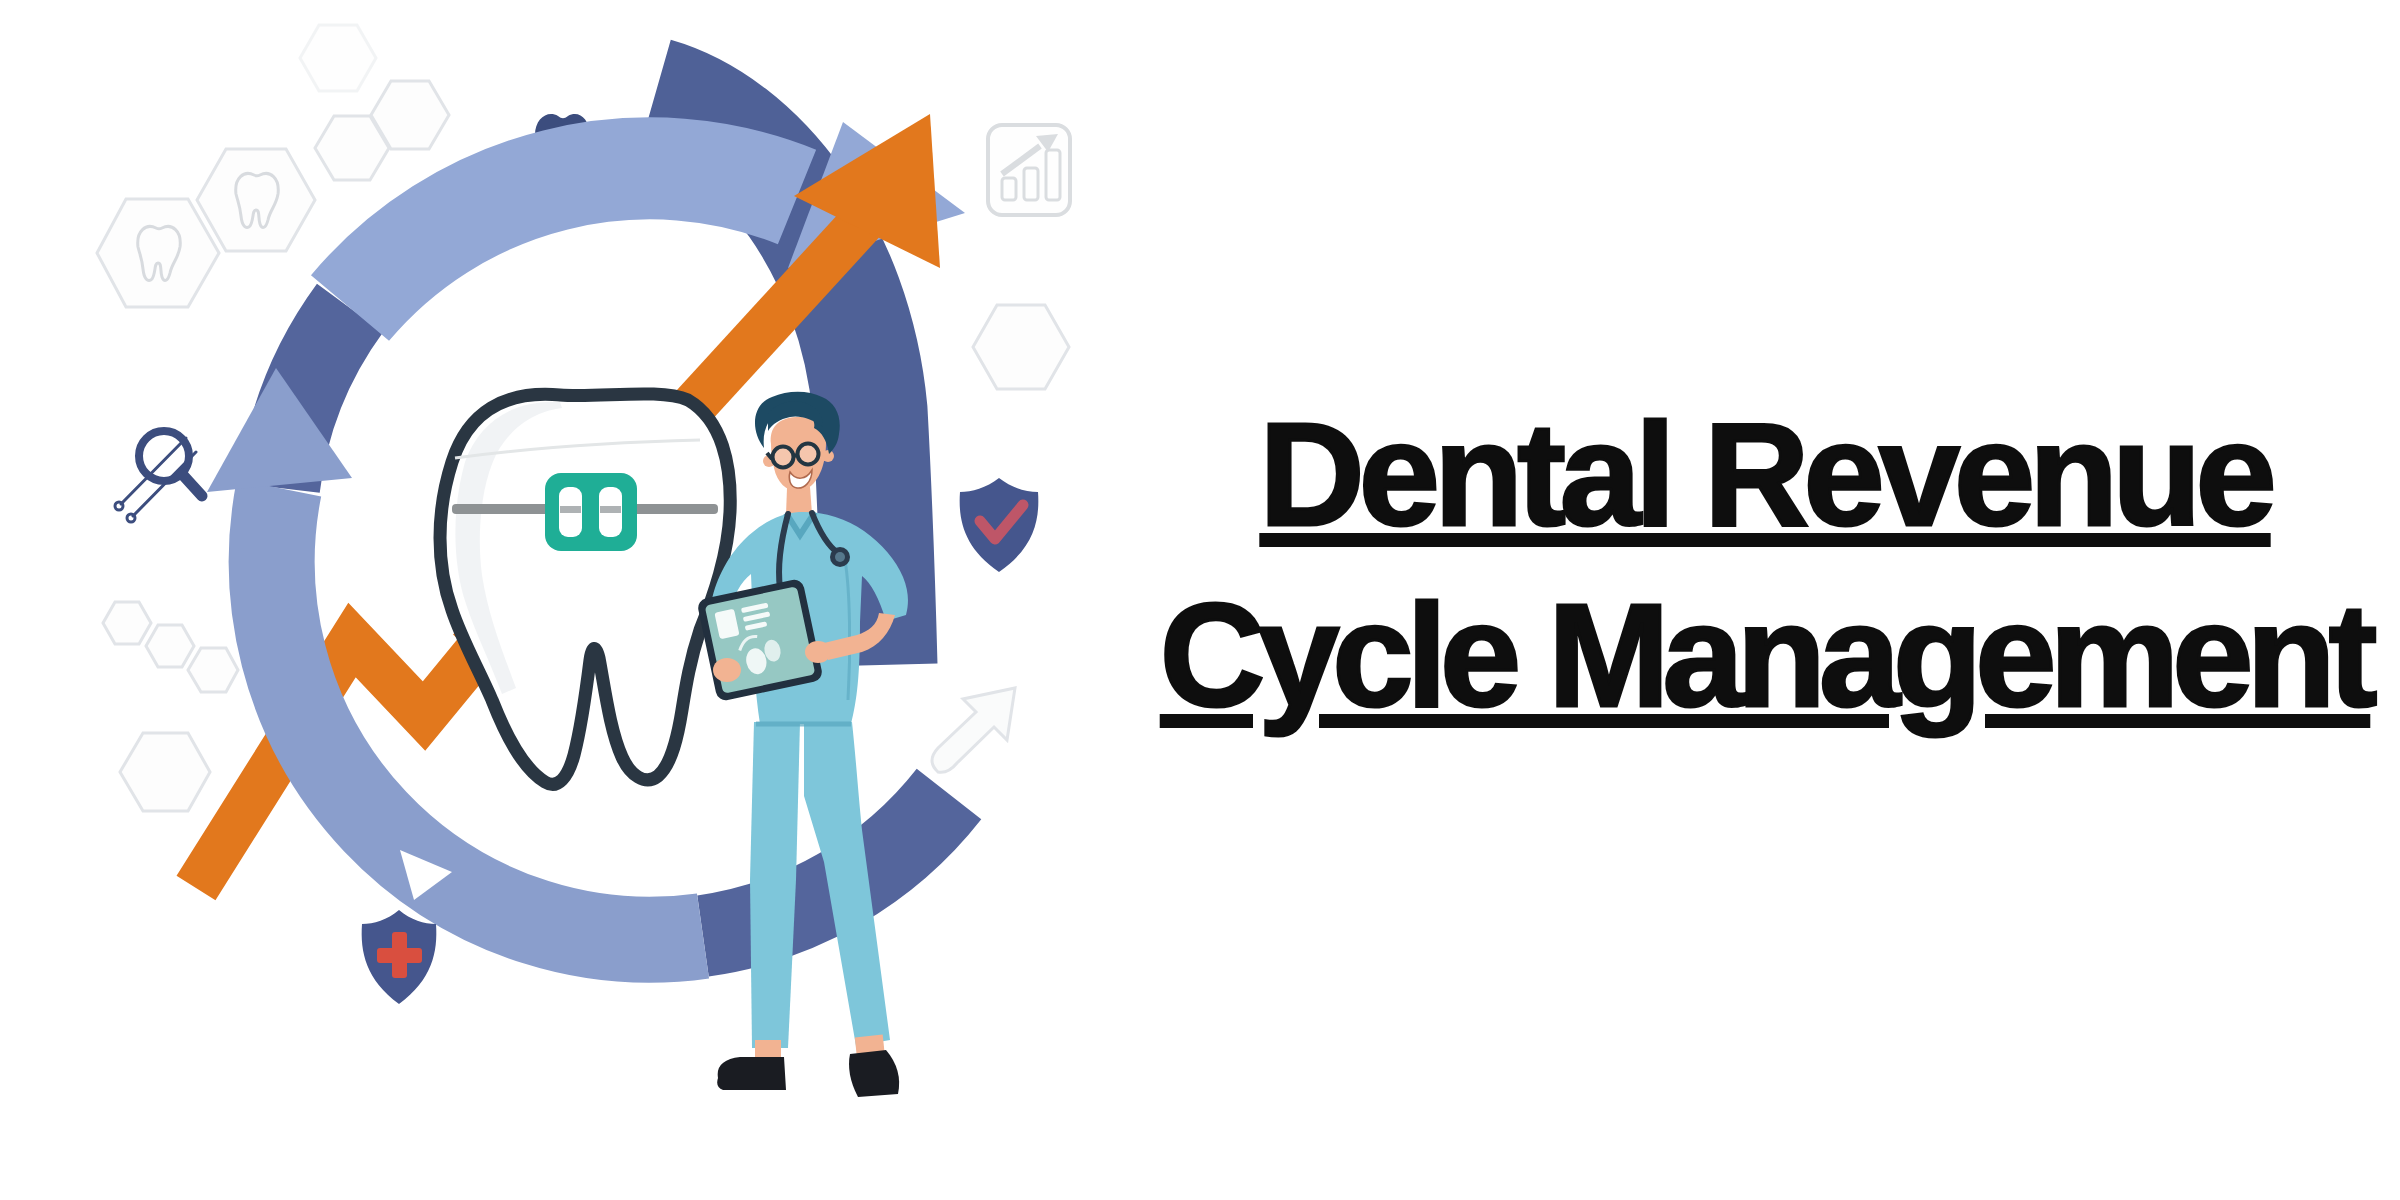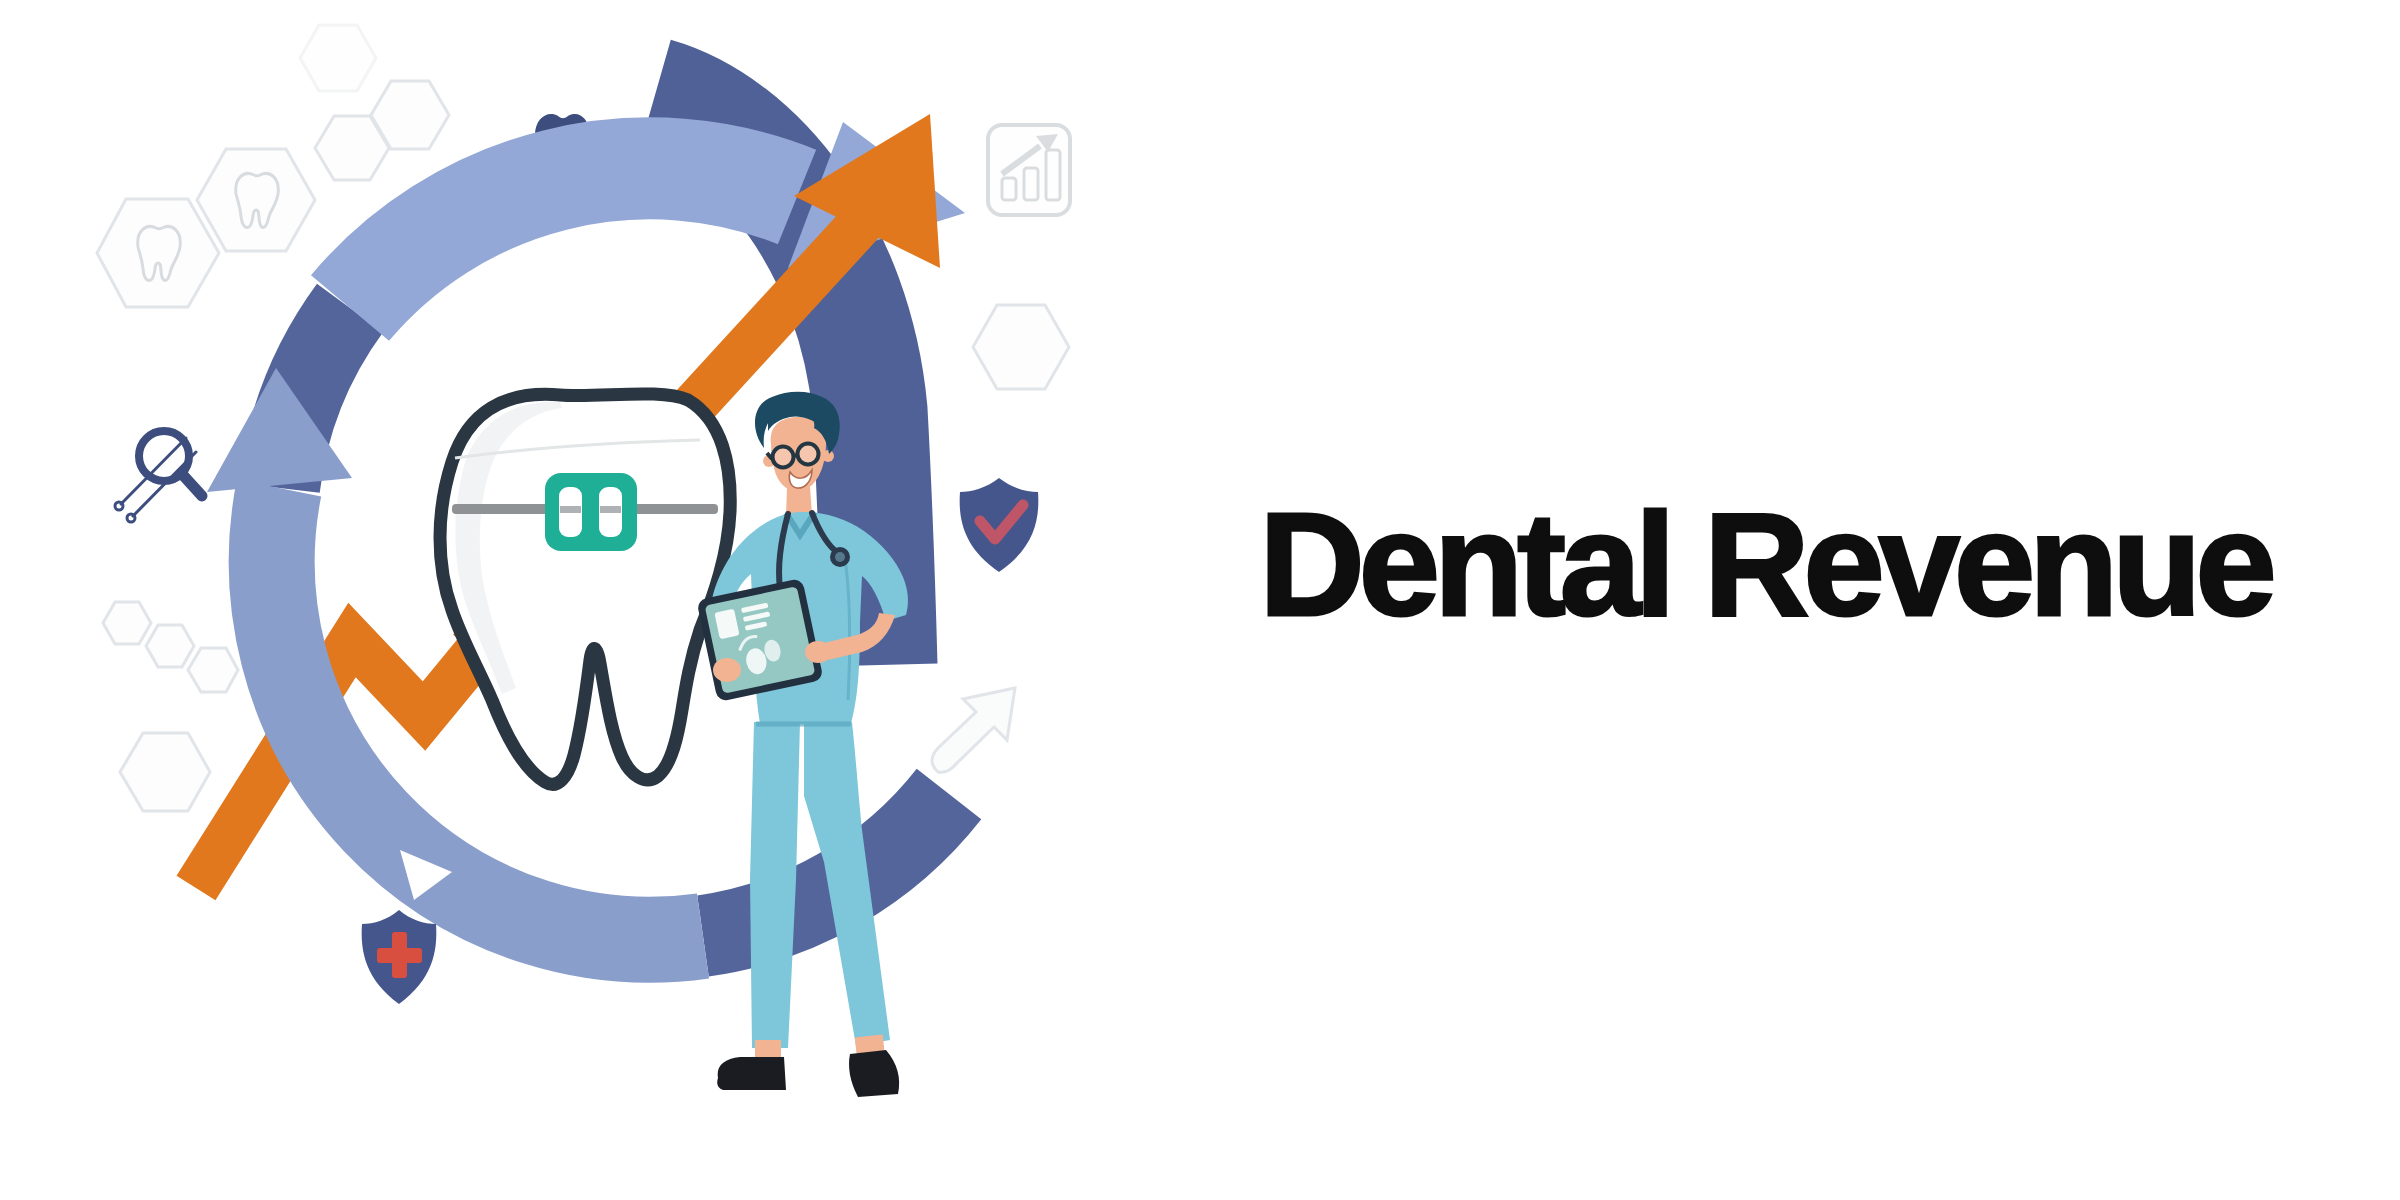--- a/index.html
+++ b/index.html
@@ -2,21 +2,21 @@
 <html><head>
 <meta charset="utf-8">
 <style>
   html,body{margin:0;padding:0;background:#ffffff;}
   .page{position:relative;width:2400px;height:1200px;background:#ffffff;overflow:hidden;
         font-family:"Liberation Sans",sans-serif;}
   .illus{position:absolute;left:0;top:0;width:1130px;height:1200px;}
   .title-block{position:absolute;left:1130px;top:0;width:1270px;height:1200px;
         display:flex;flex-direction:column;align-items:center;justify-content:center;
         padding-bottom:70px;box-sizing:border-box;color:#0e0e0e;}
-  .t-line{font-weight:700;white-space:nowrap;text-align:left;}
+  .t-line{font-weight:700;white-space:nowrap;text-align:left;text-decoration:underline;}
   .t1{font-size:146px;letter-spacing:-6px;line-height:1.05;-webkit-text-stroke:3px #0e0e0e;}
   .t2{font-size:146px;letter-spacing:-7px;line-height:1.05;margin-top:28px;-webkit-text-stroke:3px #0e0e0e;}
   .t3{font-size:104px;letter-spacing:-3px;margin-top:38px;-webkit-text-stroke:2px #0e0e0e;}
 </style>
 </head>
 <body>
 
 <div class="page">
 
   <svg class="illus" viewBox="0 0 1130 1200">
@@ -164,15 +164,16 @@
       <path d="M399,910 C411,920 424,924 436,924 C438,952 432,980 399,1004 C366,980 360,952 362,924 C374,924 387,920 399,910 Z" fill="#45568D"></path>
       <g fill="#D94F3F">
         <rect x="392" y="932" width="15" height="46" rx="3"></rect>
         <rect x="377" y="948" width="45" height="15" rx="3"></rect>
       </g>
     </g>
   </svg>
 
   <div class="title-block">
     <div class="t-line t1">Dental Revenue</div>
+    <div class="t-line t2">Cycle Management</div>
   </div>
 
 </div>
 
 </body></html>

